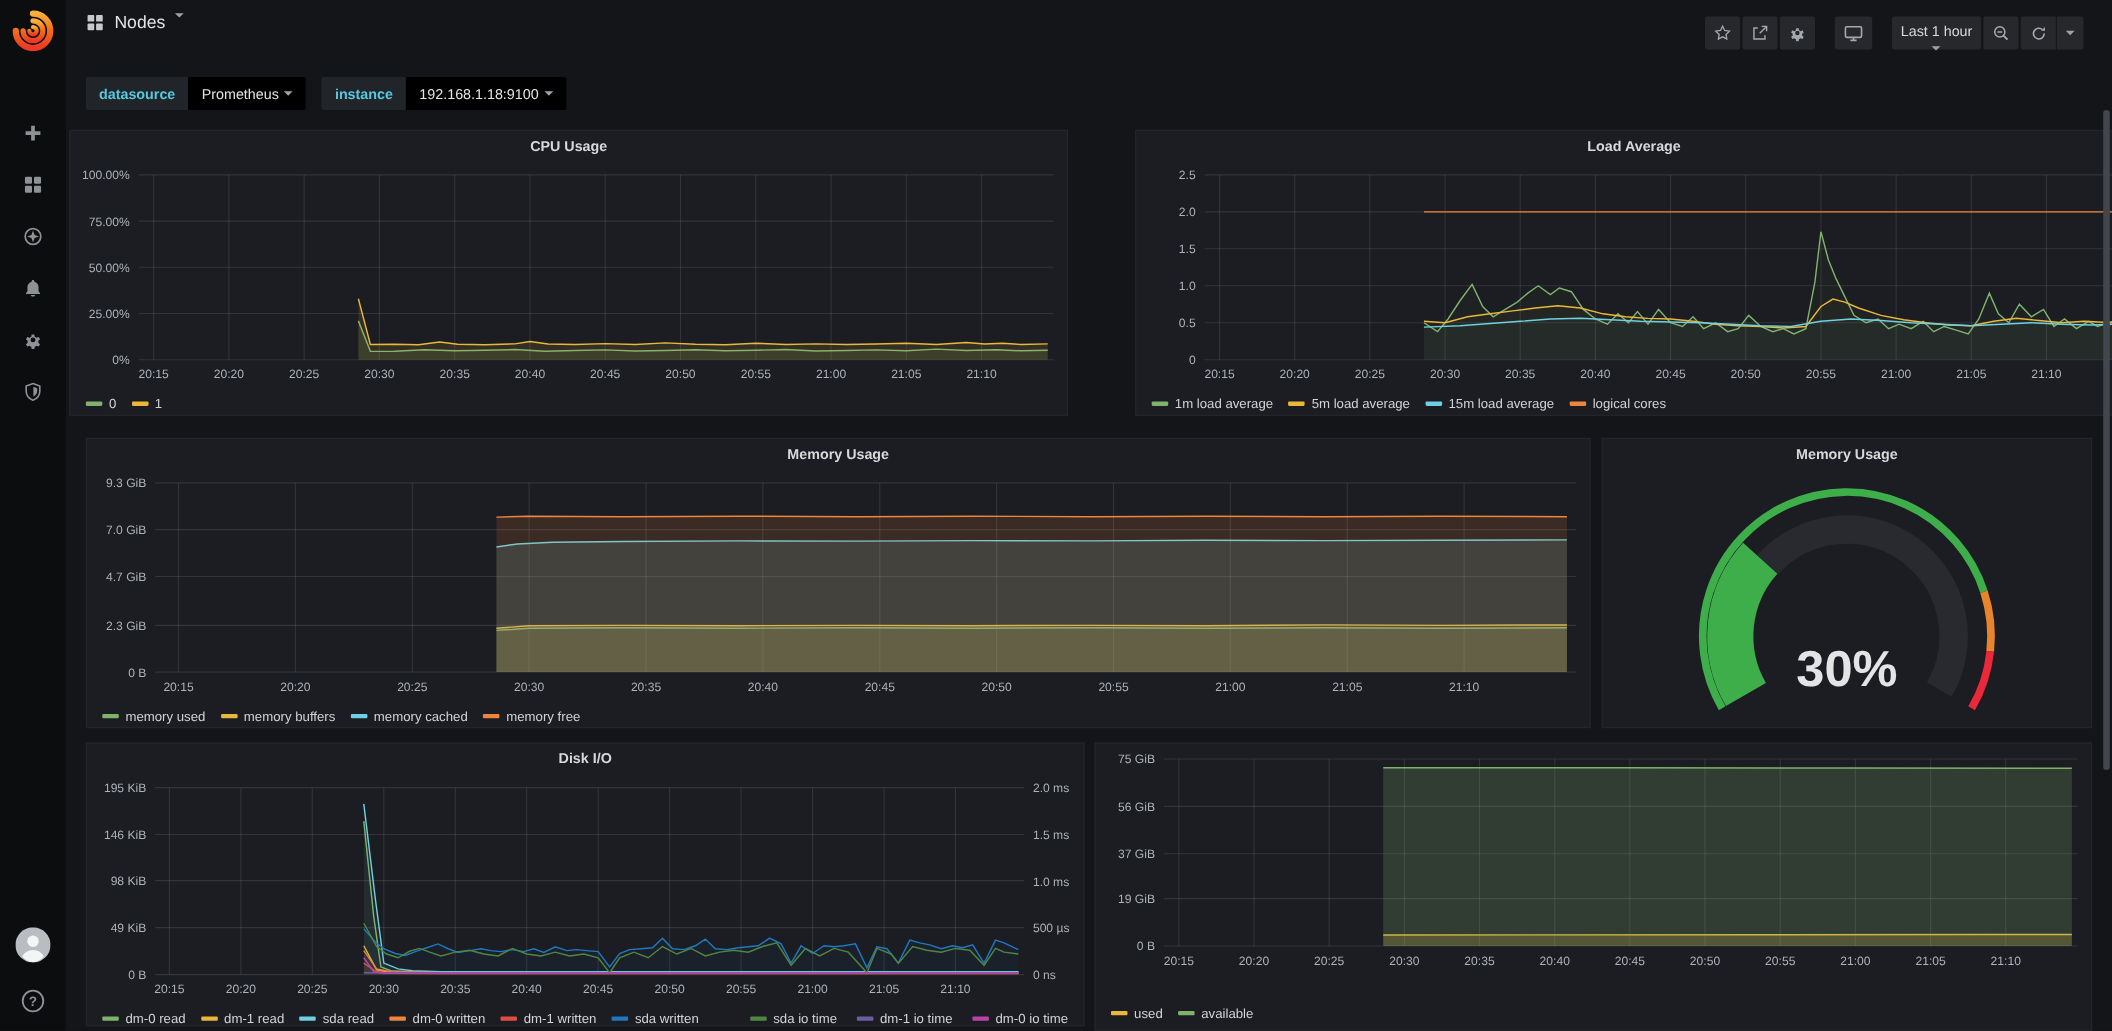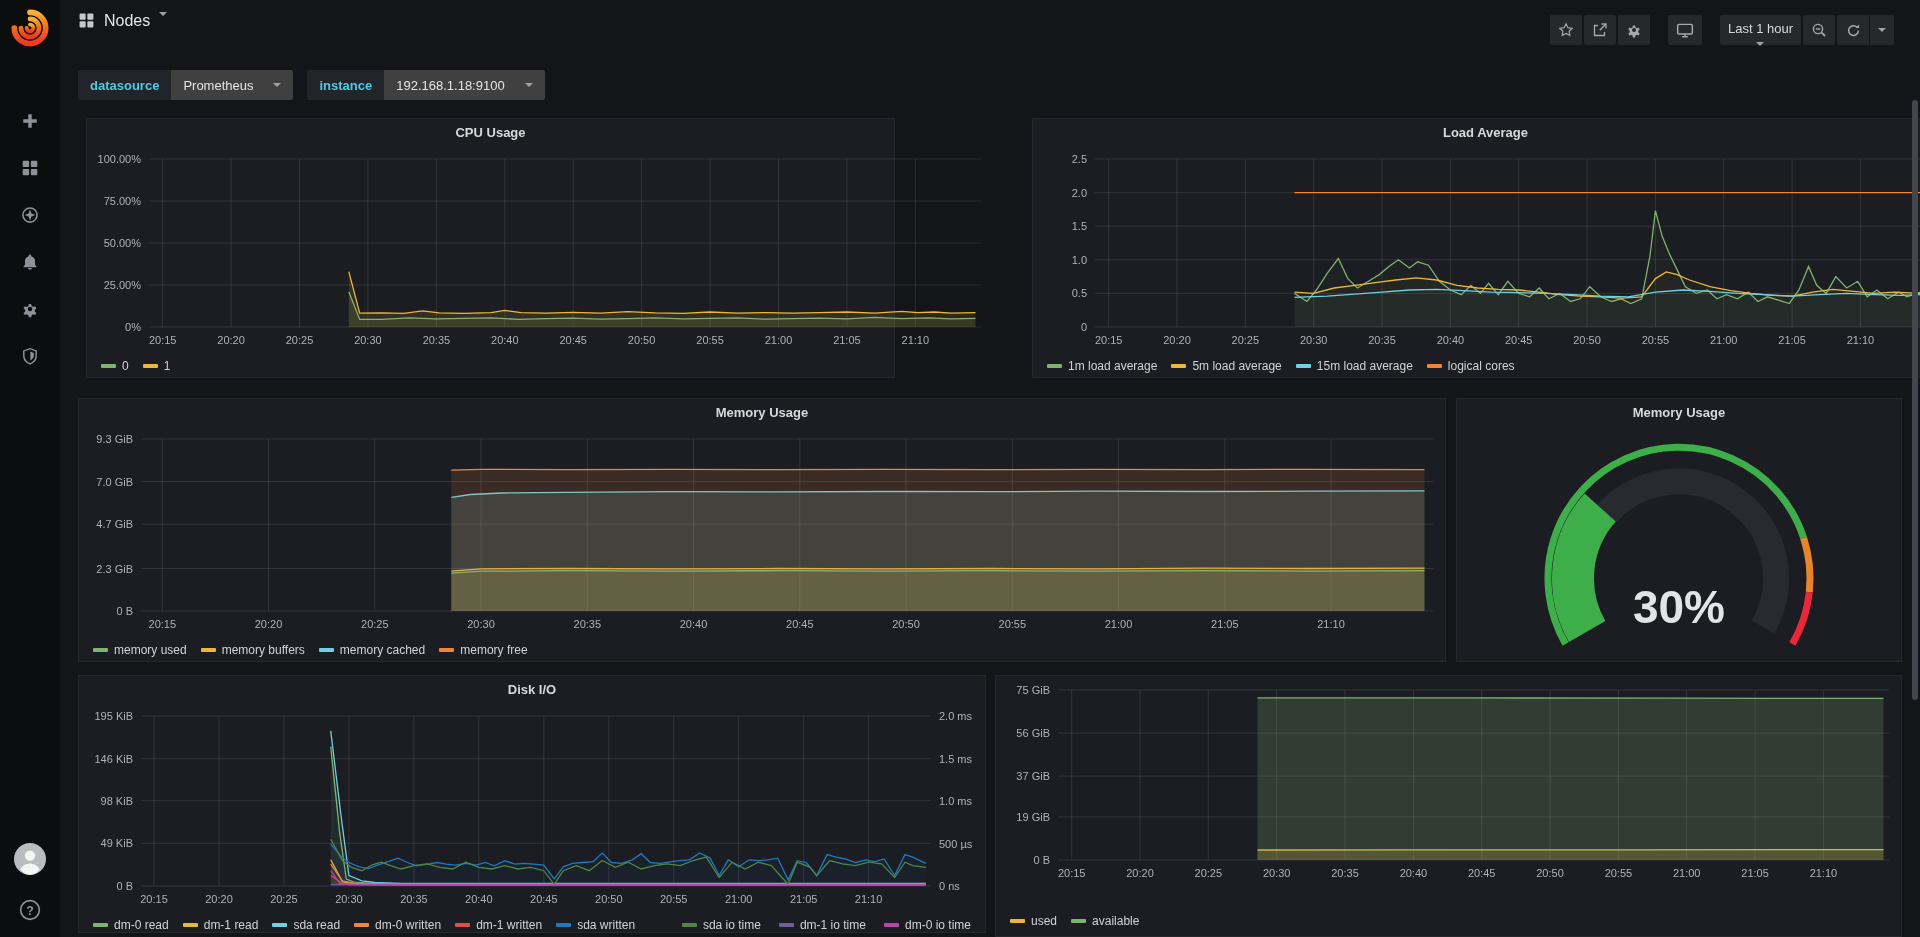--- a/index.html
+++ b/index.html
@@ -26,21 +26,21 @@
   .nbtn { height:30px; min-width:32px; background:#26282c; border-radius:2px; display:flex; align-items:center; justify-content:center; color:#a5a8ad; cursor:pointer; padding:0 8px;flex-direction:column; }
   .nbtn svg { display:block; }
   .gap2 { width:2px; } .gap18 { width:18px; }
   .timepicker { gap:6px; font-size:13px; color:#d8d9da; }
   .split { border-left:1px solid #17181b; }
 
   
   .varrow { position:absolute; left:78px; top:70px; display:flex; gap:14px;justify-content:center; }
   .vchip { display:flex; height:30px; font-size:13px; border-radius:2px; overflow:hidden; }
   .vlabel { background:#212429; color:#56c8e0; font-weight:700; display:flex; align-items:center; padding:0 12px; }
-  .vvalue { background:#404040; color:#e3e4e5; display:flex; align-items:center; gap:20px; padding:0 12px; cursor:pointer; }
+  .vvalue { background:#000000; color:#e3e4e5; display:flex; align-items:center; gap:5px; padding:0 12px; cursor:pointer; }
 
   
   .panel { position:absolute; background:#1b1d22; border:1px solid #25272c; display:flex; flex-direction:column; }
   .panel-title { height:26px; line-height:28px; text-align:center; font-size:13px; font-weight:700; color:#d8d9da; cursor:pointer; flex:0 0 26px; }
   .chart { flex:1; position:relative; cursor:crosshair; }
   .legend { flex:0 0 24px; display:flex; align-items:flex-start; padding:2px 14px 0 14px; font-size:12px; color:#d2d3d5; }
   .legend-left { display:flex; flex-wrap:wrap; column-gap:14px; }
   .legend-right { margin-left:auto; display:flex; column-gap:18px; }
   .li { display:inline-flex; align-items:center; cursor:pointer; white-space:nowrap; }
   .li i { display:inline-block; width:15px; height:4px; border-radius:1px; margin-right:6px; }
@@ -212,21 +212,21 @@
   </div>
   <div class="vchip">
     <span class="vlabel">instance</span>
     <span class="vvalue">
         <span>192.168.1.18:9100</span>
         <span class="caret"></span>
       </span>
   </div>
 </div>
 
-<div class="panel" style="left:86px;top:118px;width:809px;height:260px">
+<div class="panel" style="left:63px;top:118px;width:908px;height:260px">
   <div class="panel-title">CPU Usage</div>
   <div class="chart"><svg width="906" height="208">
         <line class="grid" x1="62" x2="894" y1="182.0" y2="182.0"></line>
         <text class="yt" x="54" y="186" text-anchor="end">0%</text>
         <line class="grid" x1="62" x2="894" y1="140.0" y2="140.0"></line>
         <text class="yt" x="54" y="144" text-anchor="end">25.00%</text>
         <line class="grid" x1="62" x2="894" y1="98.0" y2="98.0"></line>
         <text class="yt" x="54" y="102" text-anchor="end">50.00%</text>
         <line class="grid" x1="62" x2="894" y1="56.0" y2="56.0"></line>
         <text class="yt" x="54" y="60" text-anchor="end">75.00%</text>

